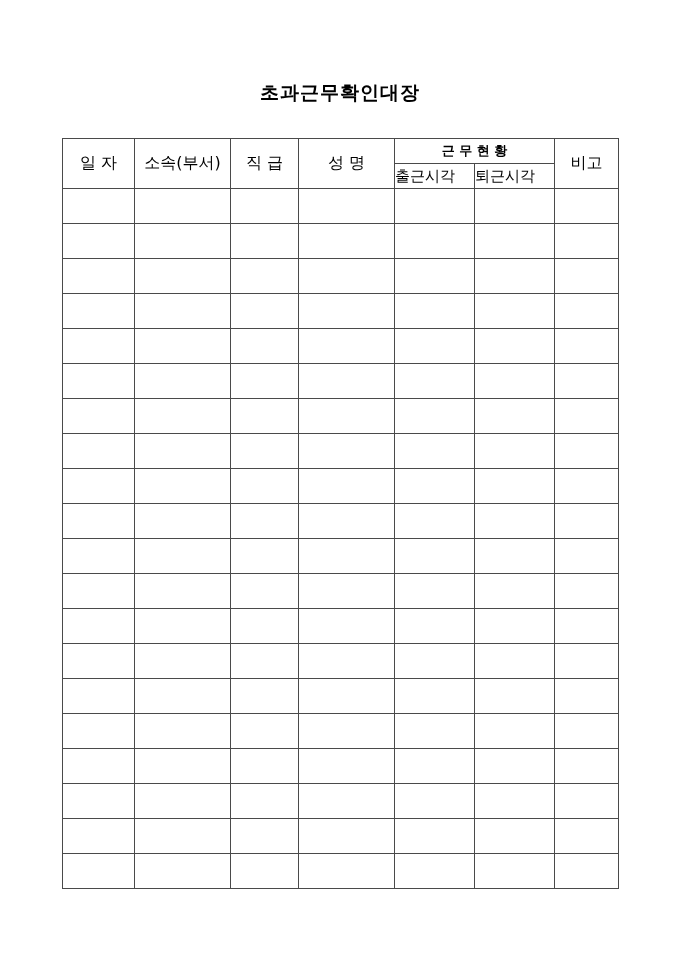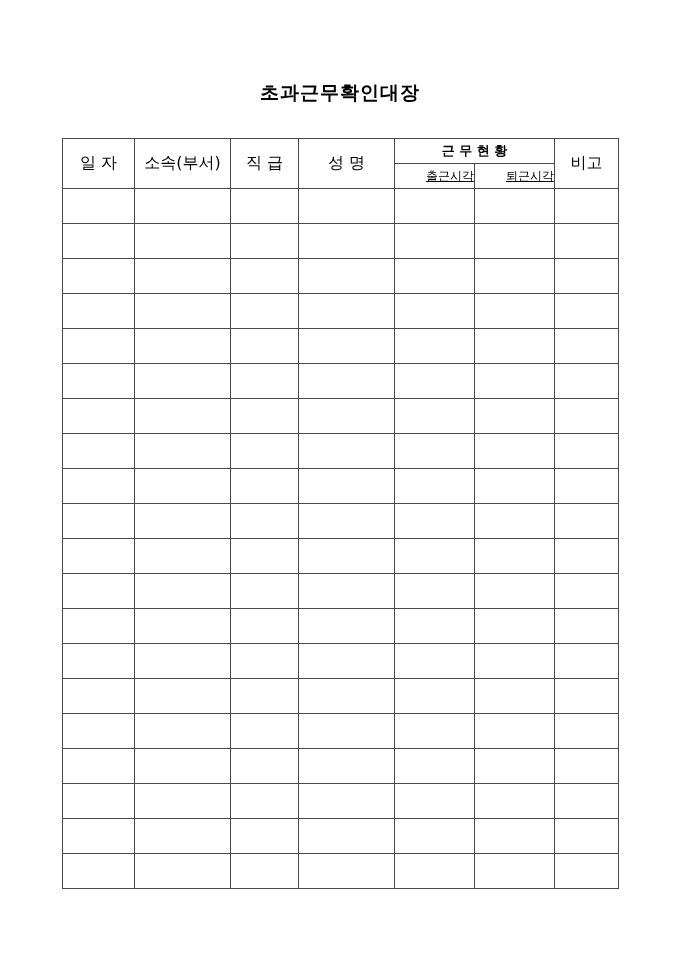--- a/index.html
+++ b/index.html
@@ -59,26 +59,25 @@
     font-family: "DejaVu Sans", "Liberation Sans", sans-serif;
   }
   th.hdr-group {
     font-size: 13px;
     font-weight: bold;
     text-align: center;
     vertical-align: middle;
     height: 24px;
   }
   th.hdr-sub {
-    font-size: 12px;
+    font-size: 15px;
     font-weight: normal;
-    text-align: right;
+    text-align: left;
     vertical-align: middle;
     height: 24px;
-    text-decoration: underline;
   }
   td.cell {
     height: 34px;
   }
 </style>
 </head>
 <body>
 
 <div class="page">
 

